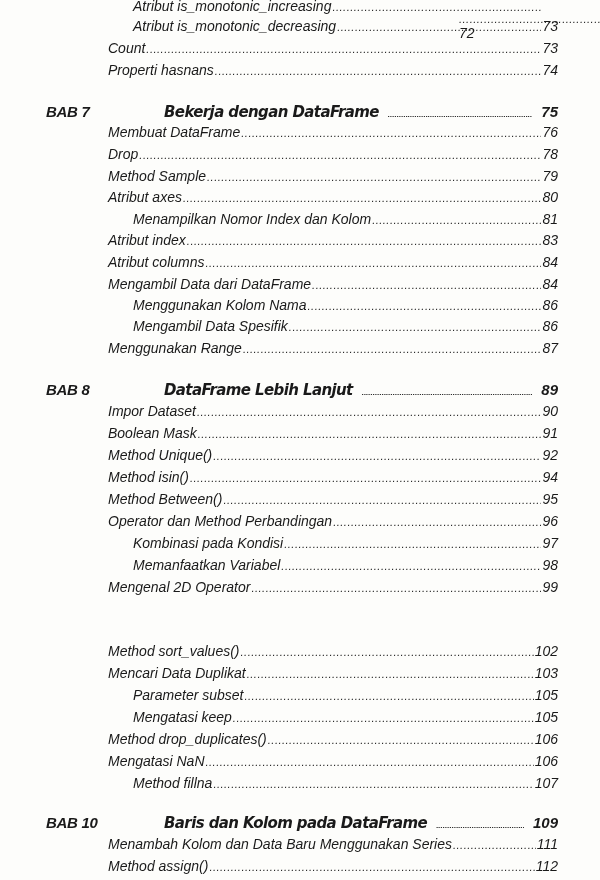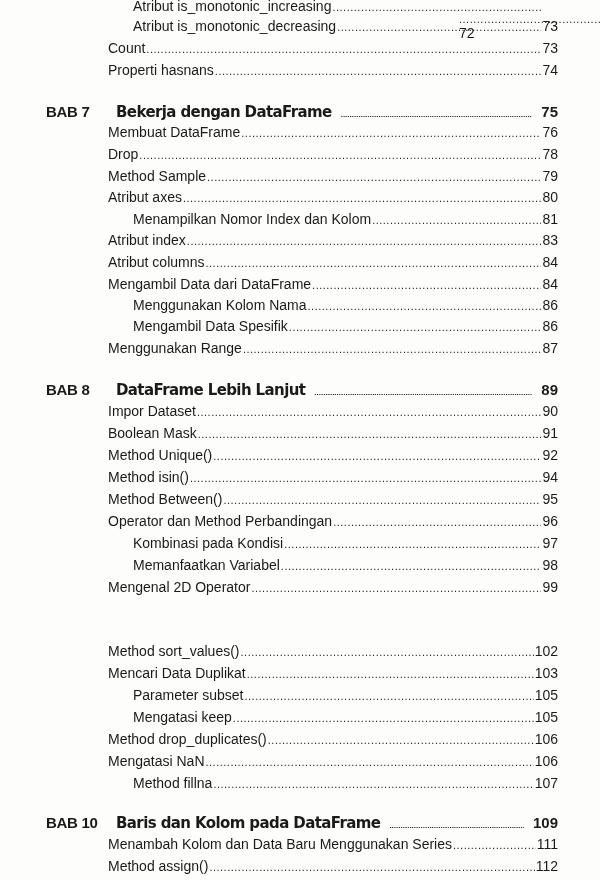--- a/index.html
+++ b/index.html
@@ -1,29 +1,29 @@
 <!DOCTYPE html>
 <html><head>
 <meta charset="utf-8">
 <style>
   html, body { margin:0; padding:0; background:#fdfdfb; }
   body { width:600px; height:880px; overflow:hidden; position:relative;
          font-family:"Liberation Sans", sans-serif; color:#1a1a1a; }
-  .page { position:absolute; left:0; top:0; width:584px; height:880px; }
+  .page { position:absolute; left:0; top:0; width:584px; height:880px;font-style:italic; }
   .row { position:absolute; display:flex; align-items:baseline; white-space:nowrap; }
   .entry { font-size:14px; left:108px; width:450px; }
   .entry.l2 { left:133px; width:425px; }
   .entry .title { flex:0 0 auto; }
   .entry .dots { flex:1 1 auto; overflow:hidden; margin:0 1px; color:#222;
                  letter-spacing:0.5px; font-size:11px; }
   .entry .dots::before { content:"..........................................................................................................................................................................................................................."; }
   .entry .page-num { flex:0 0 auto; text-align:right; }
   .chapter { left:46px; width:512px; font-weight:bold; font-size:15px;gap:8px; }
   .chapter .bab { width:62px; flex:0 0 62px; letter-spacing:-0.3px; }
-  .chapter .title { flex:0 0 auto; font-family:"DejaVu Sans", sans-serif; letter-spacing:-0.6px; font-size:15px; }
+  .chapter .title { flex:0 0 auto; font-family:"DejaVu Sans", sans-serif; letter-spacing:-0.6px; font-size:15px;margin-left:48px; }
   .chapter .dots { flex:1 1 auto; overflow:hidden; margin:0 1px; font-size:8px; font-weight:bold; letter-spacing:0; }
   .chapter .dots::before { content:"............................................................................................................................................................................................................................................................................................"; }
   .chapter .page-num { flex:0 0 auto; }
 </style>
 </head>
 <body>
 
 <div class="page">
 
   <div class="row entry l2" style="top:-2px">

